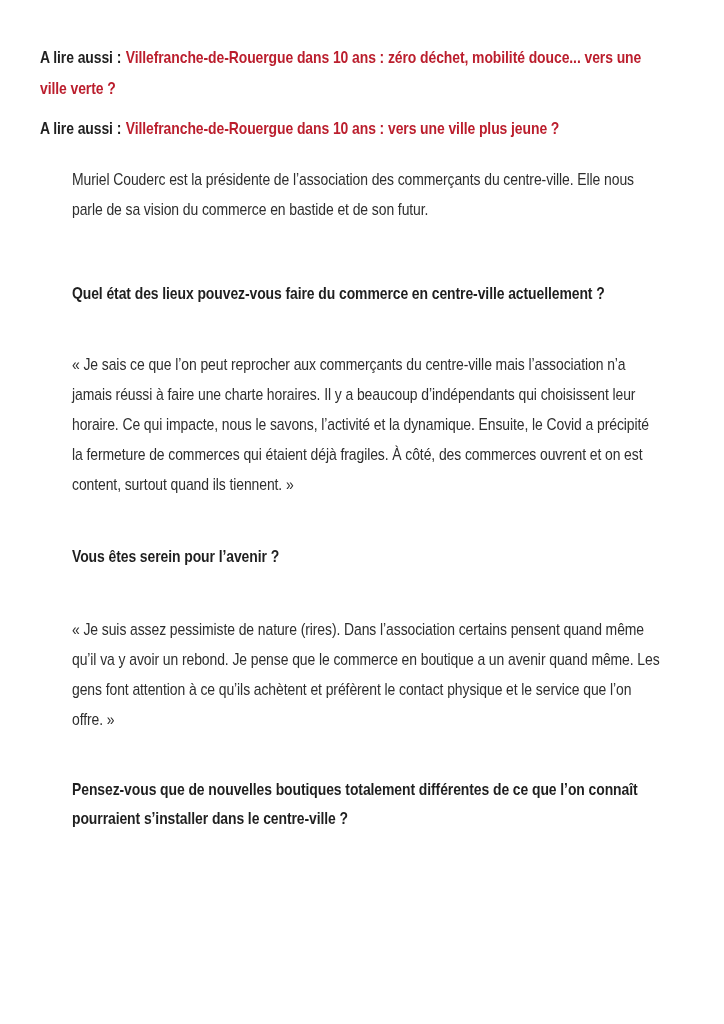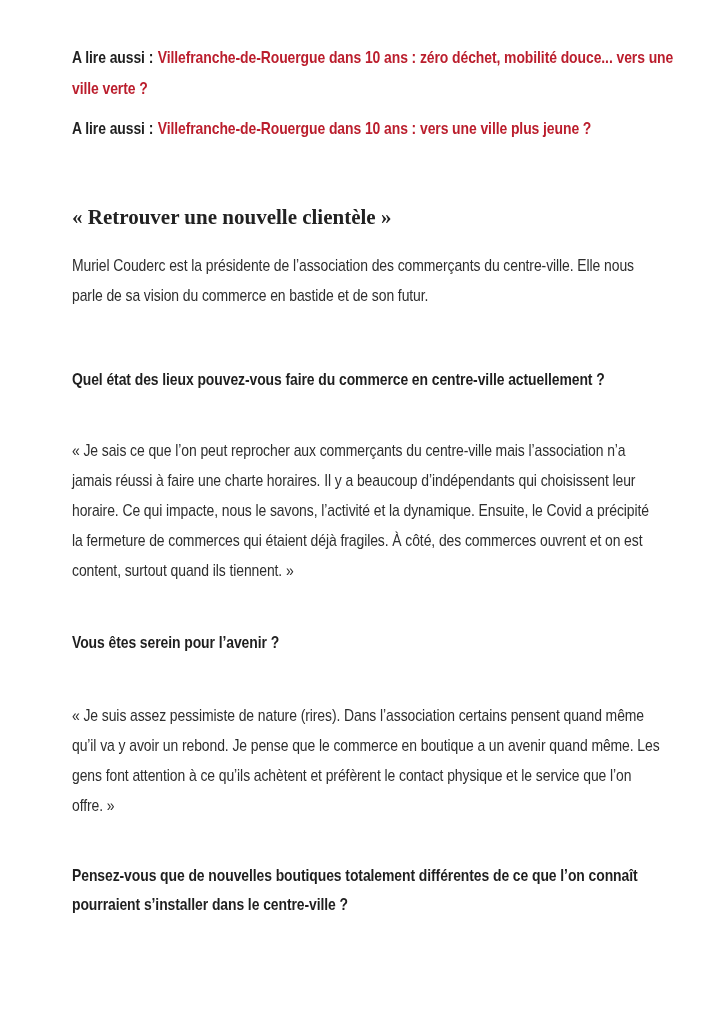--- a/index.html
+++ b/index.html
@@ -22,21 +22,21 @@
 
   
   .cond {
     transform: scaleX(0.82);
     transform-origin: 0 0;
     letter-spacing: -0.1px;
   }
 
   
   .related {
-    padding: 42px 0 0 72px;
+    padding: 42px 0 0 40px;
   }
   .related-item {
     margin: 0 0 9px 0;
     width: 737px;
     font-size: 17px;
     line-height: 31px;
     font-weight: bold;
   }
   .related-label {
     color: #1f1f1f;
@@ -90,21 +90,20 @@
     <p class="related-item cond">
       <strong class="related-label">A lire aussi :</strong><a class="related-link">Villefranche-de-Rouergue dans 10 ans : zéro déchet, mobilité douce... vers une ville verte ?</a>
     </p>
     <p class="related-item cond">
       <strong class="related-label">A lire aussi :</strong><a class="related-link">Villefranche-de-Rouergue dans 10 ans : vers une ville plus jeune ?</a>
     </p>
   </section>
 
   <article class="article">
 
-    <h2 class="section-heading">« Retrouver une nouvelle clientèle »</h2>
 
     <p class="para intro cond">Muriel Couderc est la présidente de l’association des commerçants du centre-ville.  Elle nous parle de sa vision du commerce en bastide et de son futur.</p>
 
     <p class="para question q1 cond">Quel état des lieux pouvez-vous faire du commerce en centre-ville actuellement ?</p>
     <p class="para a1 cond">« Je sais ce que l’on peut reprocher aux commerçants du centre-ville mais l’association n’a jamais réussi à faire une charte horaires. Il y a beaucoup d’indépendants qui choisissent leur horaire. Ce qui impacte, nous le savons, l’activité et la dynamique. Ensuite, le Covid a précipité la fermeture de commerces qui étaient déjà fragiles. À côté, des commerces ouvrent et on est content, surtout quand ils tiennent. »</p>
 
     <p class="para question q2 cond">Vous êtes serein pour l’avenir ?</p>
     <p class="para a2 cond">« Je suis assez pessimiste de nature (rires). Dans l’association certains pensent quand même qu’il va y avoir un rebond. Je pense que le commerce en boutique a un avenir quand même. Les gens font attention à ce qu’ils achètent et préfèrent le contact physique et le service que l’on offre. »</p>
 
     <p class="para question q3 cond">Pensez-vous que de nouvelles boutiques totalement différentes de ce que l’on connaît pourraient s’installer dans le centre-ville ?</p>

